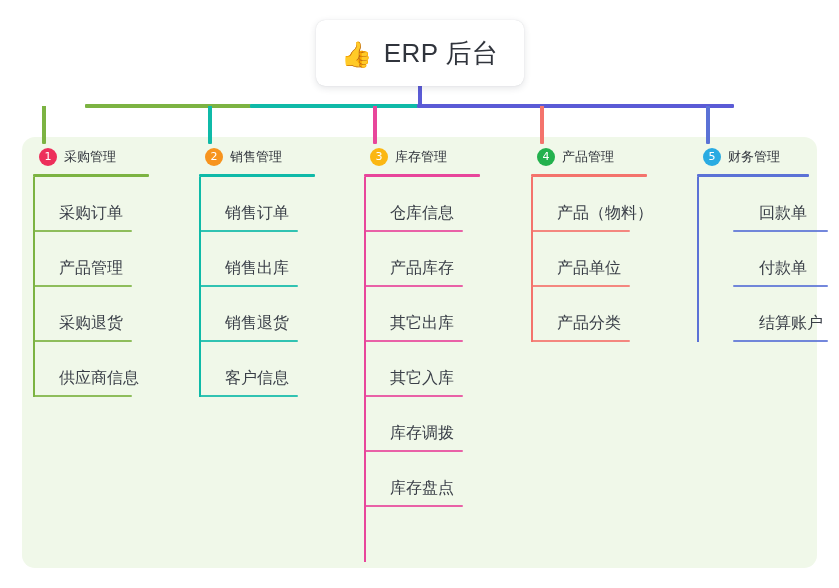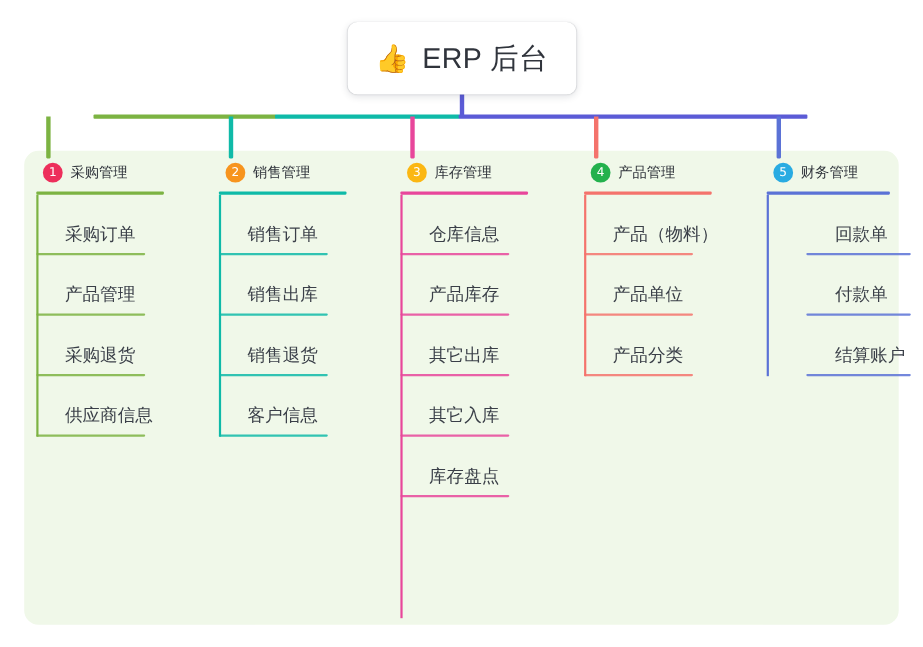--- a/index.html
+++ b/index.html
@@ -246,20 +246,24 @@
           </div>
           <div class="leaf">
             <span class="leaf-label">其它出库</span>
             <div class="leaf-rule" style="background: rgb(232, 70, 155); width: 99px; opacity: 0.85;"></div>
           </div>
           <div class="leaf">
             <span class="leaf-label">其它入库</span>
             <div class="leaf-rule" style="background: rgb(232, 70, 155); width: 99px; opacity: 0.85;"></div>
           </div>
           <div class="leaf">
+            <span class="leaf-label">库存调拨</span>
+            <div class="leaf-rule" style="background: rgb(232, 70, 155); width: 99px; opacity: 0.85;"></div>
+          </div>
+          <div class="leaf">
             <span class="leaf-label">库存盘点</span>
             <div class="leaf-rule" style="background: rgb(232, 70, 155); width: 99px; opacity: 0.85;"></div>
           </div>
         </div>
       </div>
       <div class="column" style="left: 531px; width: 120px;">
         <div class="col-head">
           <span class="badge" style="background: rgb(35, 177, 77);">4</span>
           <span class="col-title">产品管理</span>
         </div>

